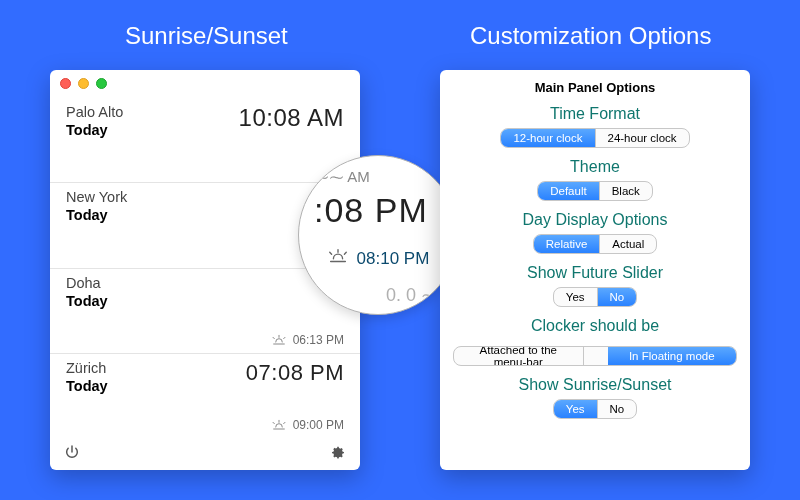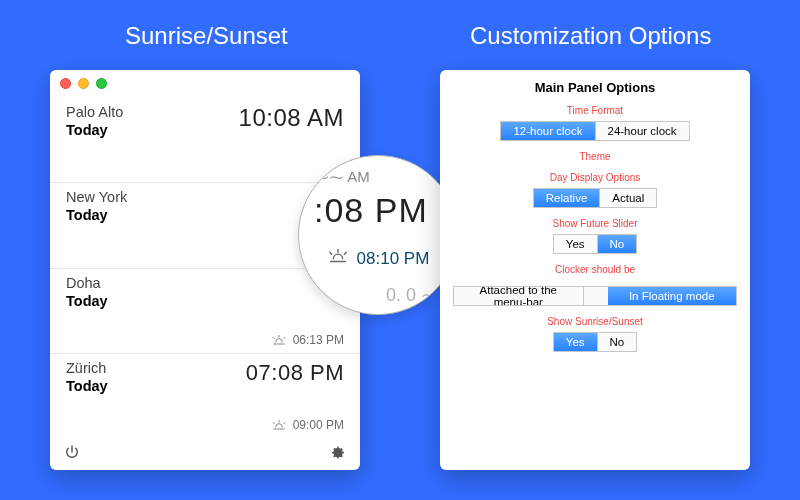--- a/index.html
+++ b/index.html
@@ -123,24 +123,24 @@
     position: absolute;
     right: 50px; top: 70px;
     width: 310px; height: 400px;
     background: #fff;
     border-radius: 6px;
     box-shadow: 0 8px 25px rgba(0,0,0,0.25);
     padding: 10px 0;
     text-align: center;
   }
   .opt-title { font-size: 13px; font-weight: 700; margin-bottom: 8px; }
-  .opt-label { font-size: 10px; color: #ef4444; margin: 10px 0 5px; }
+  .opt-label { font-size: 16px; color: #0f766e; margin: 10px 0 5px; }
   .seg {
     display: inline-flex;
-    border-radius: 0;
+    border-radius: 8px;
     overflow: hidden;
     border: 1px solid #c7c7c7;
     background: #fbfbfb;
     font-size: 11.5px;
     height: 20px;
   }
   .seg .opt {
     padding: 0 12px;
     display: flex; align-items: center; justify-content: center;
     cursor: pointer;
@@ -242,20 +242,24 @@
 <div class="opt-panel">
   <div class="opt-title">Main Panel Options</div>
 
   <div class="opt-label">Time Format</div>
   <div class="seg">
     <div class="opt sel">12-hour clock</div>
     <div class="opt">24-hour clock</div>
   </div>
 
   <div class="opt-label">Theme</div>
+  <div class="seg">
+    <div class="opt sel">Default</div>
+    <div class="opt">Black</div>
+  </div>
 
   <div class="opt-label">Day Display Options</div>
   <div class="seg">
     <div class="opt sel">Relative</div>
     <div class="opt">Actual</div>
   </div>
 
   <div class="opt-label">Show Future Slider</div>
   <div class="seg">
     <div class="opt">Yes</div>

